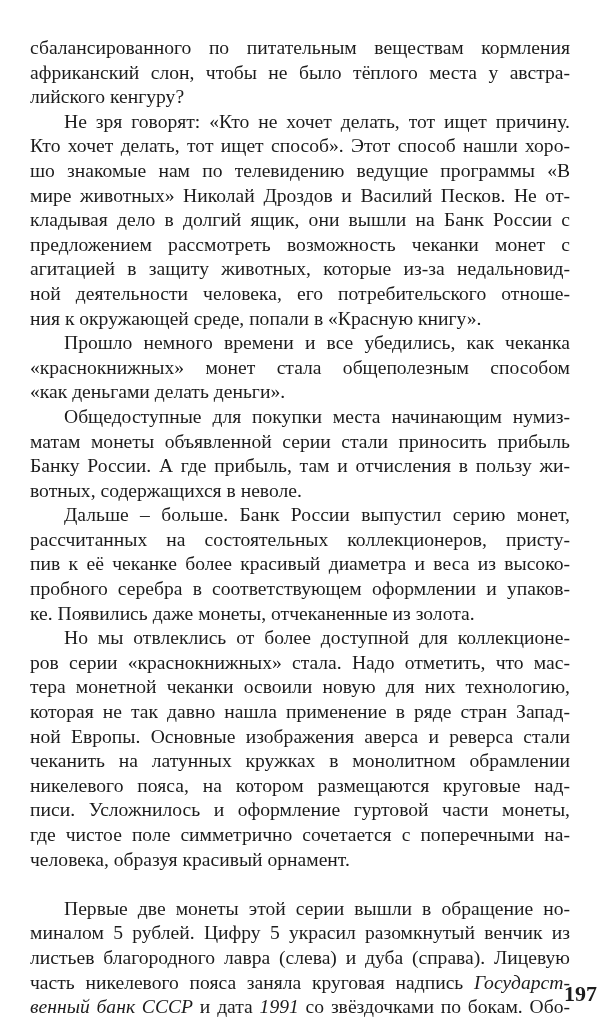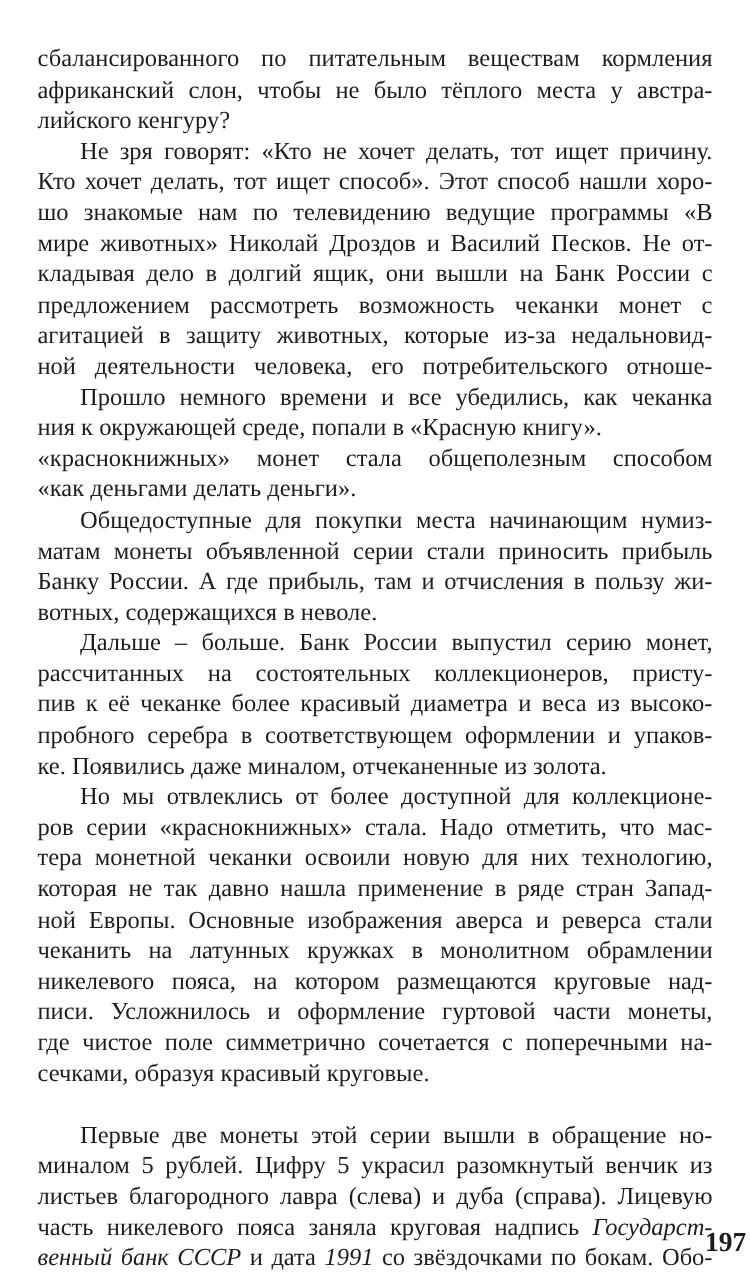--- a/index.html
+++ b/index.html
@@ -32,47 +32,47 @@
   <span class="line last">лийского кенгуру?</span>
 
   <span class="line indent">Не зря говорят: «Кто не хочет делать, тот ищет причину.</span>
   <span class="line">Кто хочет делать, тот ищет способ». Этот способ нашли хоро-</span>
   <span class="line">шо знакомые нам по телевидению ведущие программы «В</span>
   <span class="line">мире животных» Николай Дроздов и Василий Песков. Не от-</span>
   <span class="line">кладывая дело в долгий ящик, они вышли на Банк России с</span>
   <span class="line">предложением рассмотреть возможность чеканки монет с</span>
   <span class="line">агитацией в защиту животных, которые из-за недальновид-</span>
   <span class="line">ной деятельности человека, его потребительского отноше-</span>
+  <span class="line last">ния к окружающей среде, попали в «Красную книгу».</span>
+
   <span class="line indent">Прошло немного времени и все убедились, как чеканка</span>
-
-  <span class="line last">ния к окружающей среде, попали в «Красную книгу».</span>
   <span class="line">«краснокнижных» монет стала общеполезным способом</span>
   <span class="line last">«как деньгами делать деньги».</span>
 
   <span class="line indent">Общедоступные для покупки места начинающим нумиз-</span>
   <span class="line">матам монеты объявленной серии стали приносить прибыль</span>
   <span class="line">Банку России. А где прибыль, там и отчисления в пользу жи-</span>
   <span class="line last">вотных, содержащихся в неволе.</span>
 
   <span class="line indent">Дальше – больше. Банк России выпустил серию монет,</span>
   <span class="line">рассчитанных на состоятельных коллекционеров, присту-</span>
   <span class="line">пив к её чеканке более красивый диаметра и веса из высоко-</span>
   <span class="line">пробного серебра в соответствующем оформлении и упаков-</span>
-  <span class="line last">ке. Появились даже миналом, отчеканенные из золота.</span>
+  <span class="line last">ке. Появились даже монеты, отчеканенные из золота.</span>
 
   <span class="line indent">Но мы отвлеклись от более доступной для коллекционе-</span>
   <span class="line">ров серии «краснокнижных» стала. Надо отметить, что мас-</span>
   <span class="line">тера монетной чеканки освоили новую для них технологию,</span>
   <span class="line">которая не так давно нашла применение в ряде стран Запад-</span>
   <span class="line">ной Европы. Основные изображения аверса и реверса стали</span>
   <span class="line">чеканить на латунных кружках в монолитном обрамлении</span>
   <span class="line">никелевого пояса, на котором размещаются круговые над-</span>
   <span class="line">писи. Усложнилось и оформление гуртовой части монеты,</span>
   <span class="line">где чистое поле симметрично сочетается с поперечными на-</span>
-  <span class="line last">сечками, образуя красивый круговые.</span>
+  <span class="line last">человека, образуя красивый орнамент.</span>
   <div class="gap"></div>
 
   <span class="line indent">Первые две монеты этой серии вышли в обращение но-</span>
   <span class="line">миналом 5 рублей. Цифру 5 украсил разомкнутый венчик из</span>
   <span class="line">листьев благородного лавра (слева) и дуба (справа). Лицевую</span>
   <span class="line rich"><span>часть никелевого пояса заняла круговая надпись </span><i>Государст-</i></span>
   <span class="line rich"><i>венный банк СССР</i><span> и дата </span><i>1991</i><span> со звёздочками по бокам. Обо-</span></span>
   <span class="line">ротную сторону никелевого пояса сопровождает круговая</span>
 
 </div>

